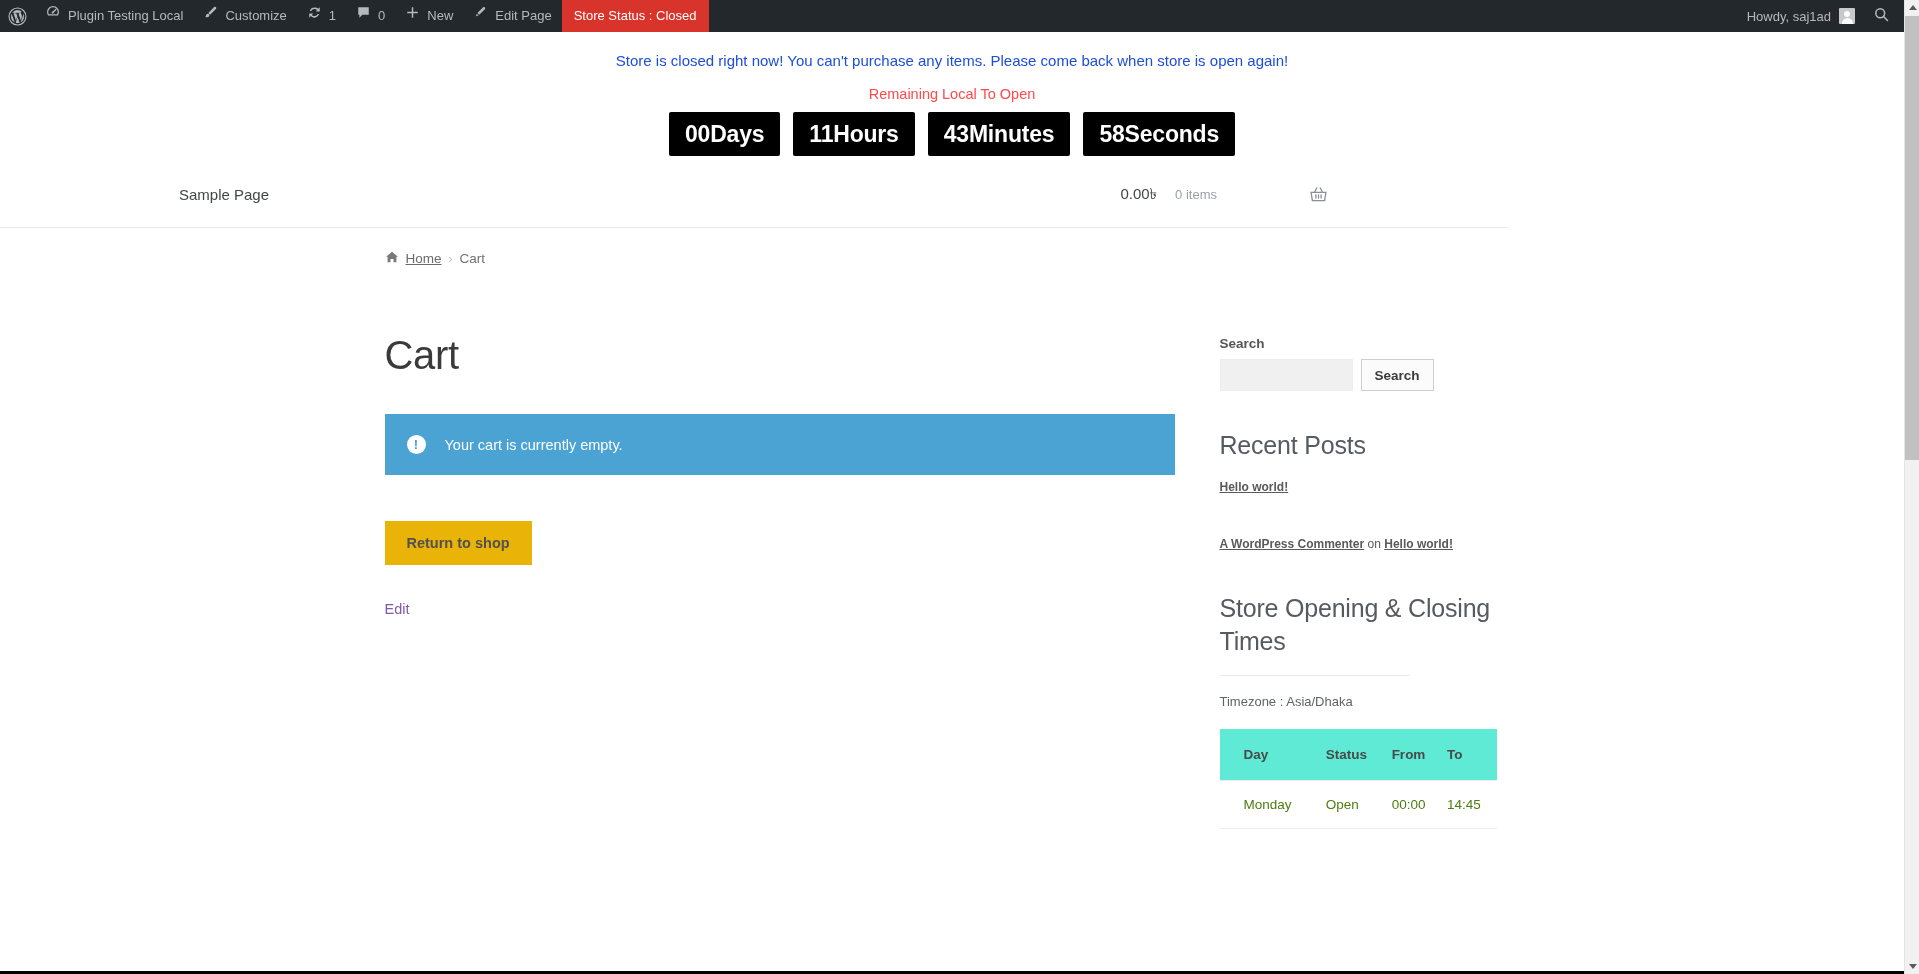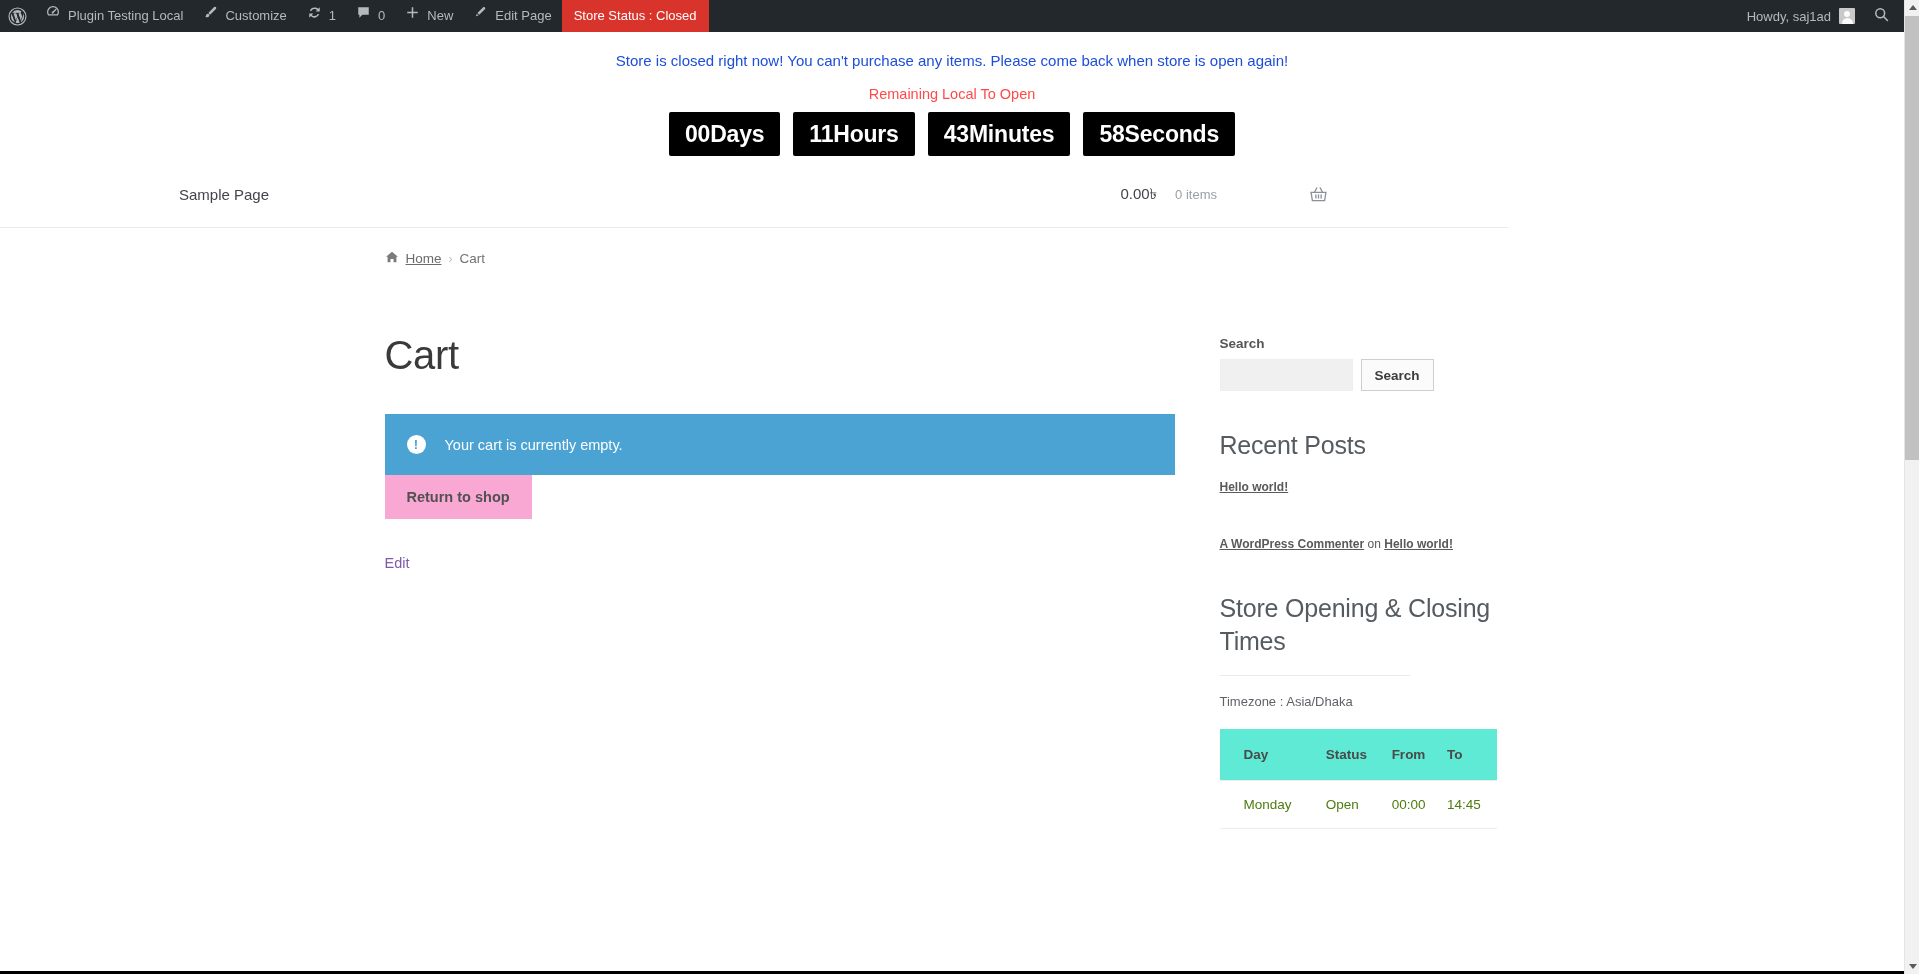--- a/index.html
+++ b/index.html
@@ -231,21 +231,22 @@
     font-weight: bold;
     display: flex;
     align-items: center;
     justify-content: center;
     flex: 0 0 19px;
     line-height: 1;
   }
 
   .btn-return {
     display: inline-block;
-    background: #f9a8d4;
+    margin-top: 46px;
+    background: #eab308;
     color: #515151;
     border: none;
     font-size: 14.5px;
     font-weight: bold;
     padding: 14px 22px;
     cursor: pointer;
     font-family: inherit;
   }
 
   .edit-link {

